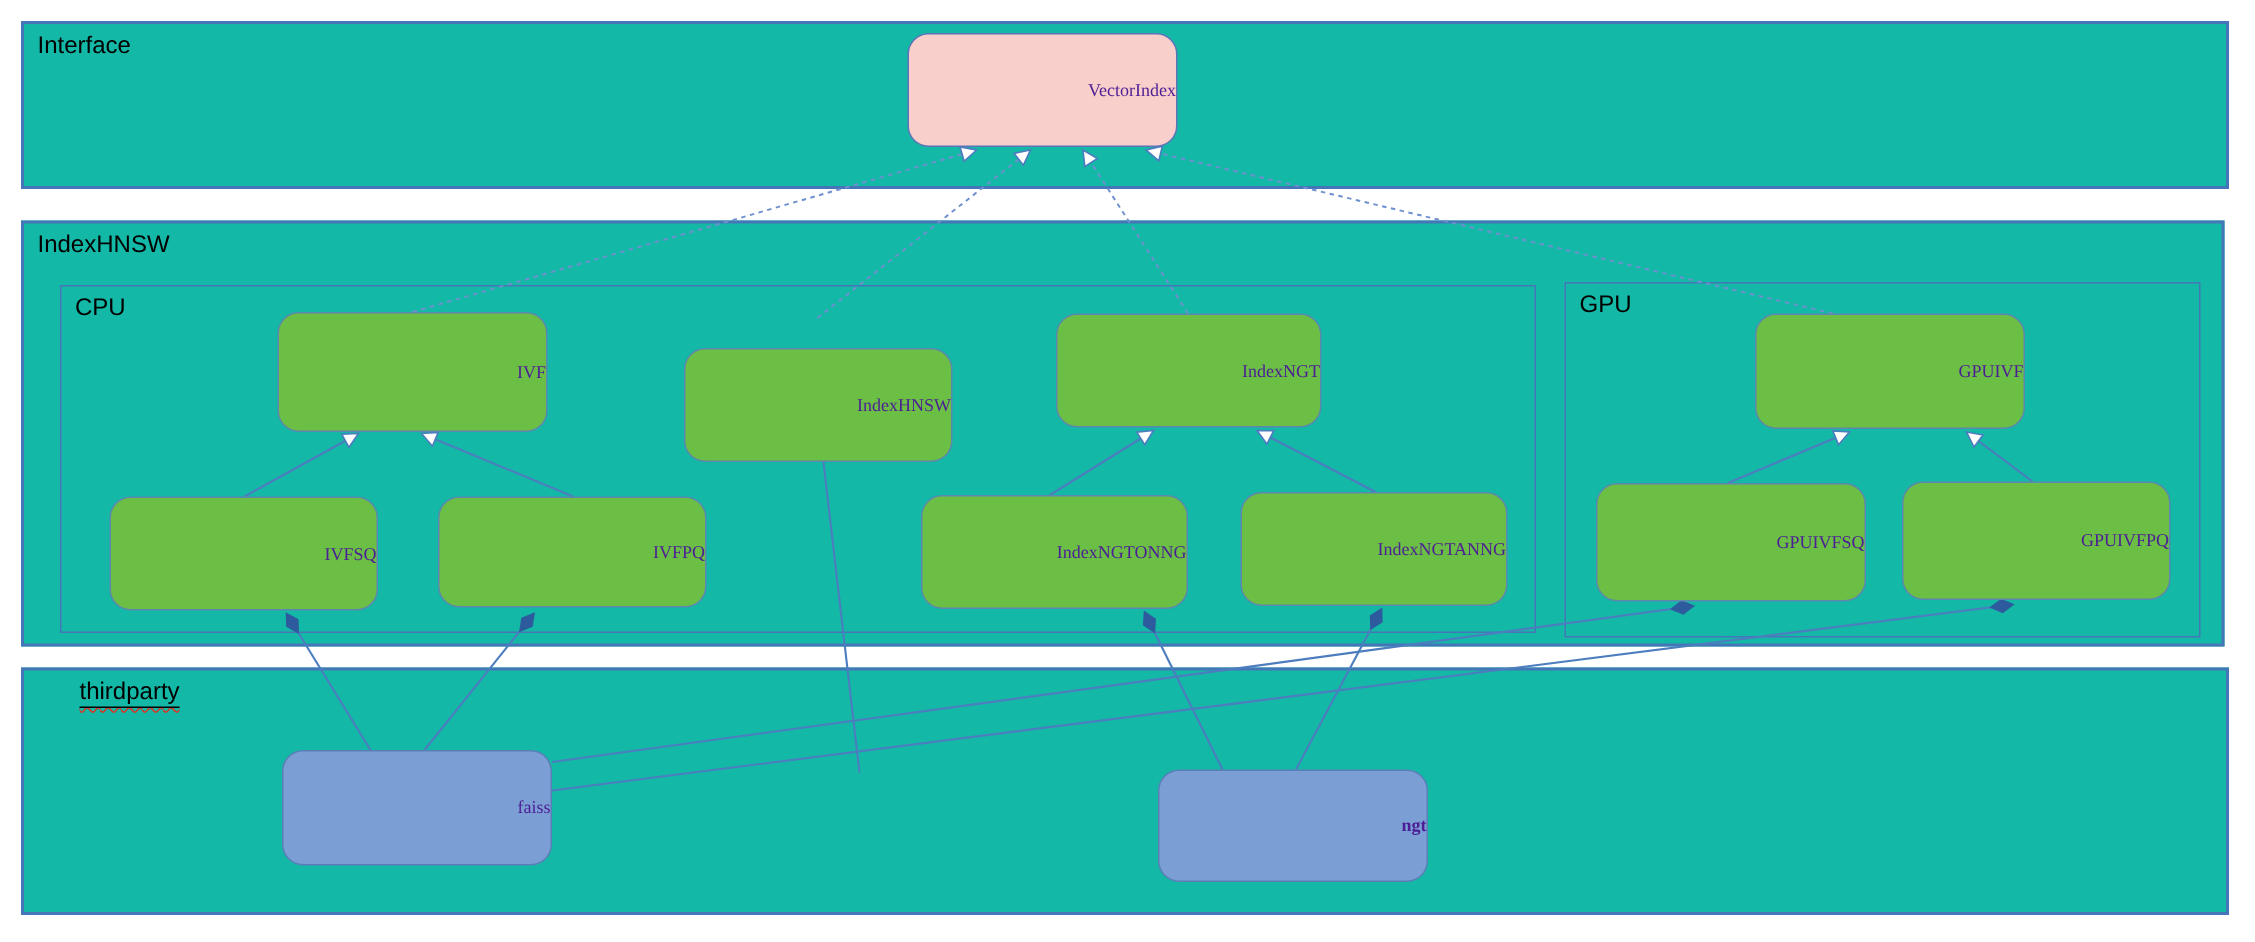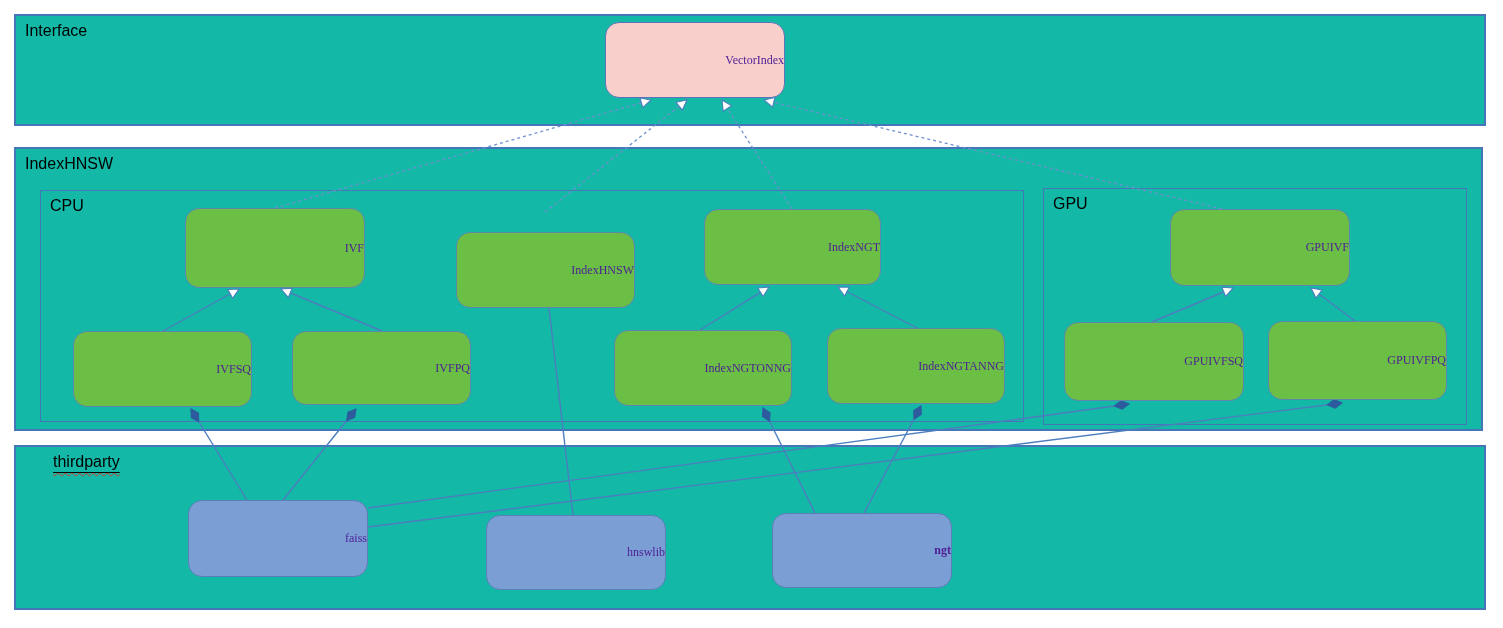--- a/index.html
+++ b/index.html
@@ -145,21 +145,18 @@
   </div>
 
   <div class="node green" style="left:1268px;top:321px;width:179px;height:79px;">
     <span>GPUIVFPQ</span>
   </div>
 
   <div class="node blue" style="left:188px;top:500px;width:180px;height:77px;">
     <span>faiss</span>
   </div>
 
-  <div class="node blue" style="left:486px;top:515px;width:180px;height:75px;">
-    <span>hnswlib</span>
-  </div>
 
   <div class="node blue" style="left:772px;top:513px;width:180px;height:75px;font-weight:bold;">
     <span>ngt</span>
   </div>
 
 </div>
 
 </body></html>

